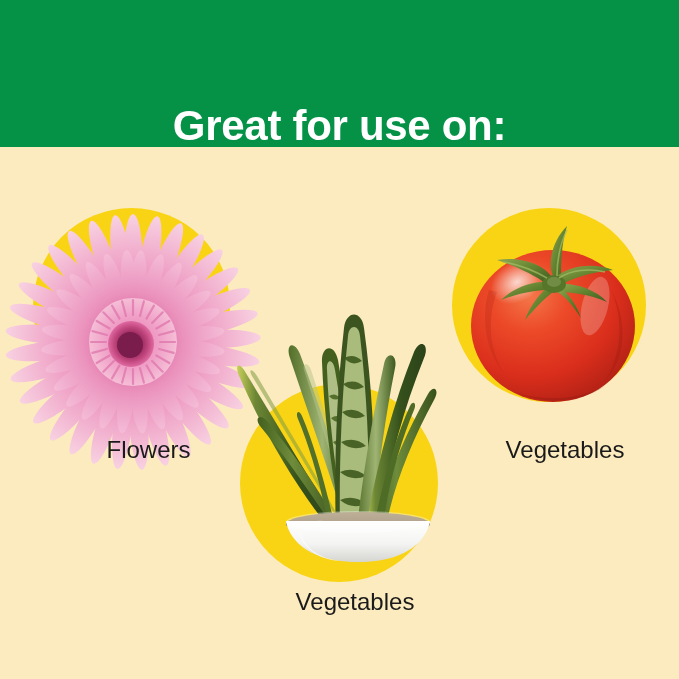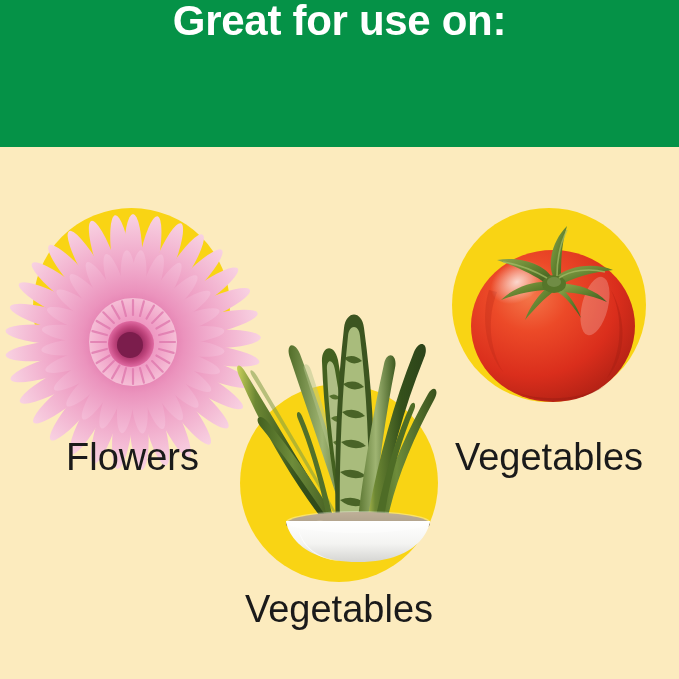--- a/index.html
+++ b/index.html
@@ -22,21 +22,21 @@
 
   
   #header-band {
     position: absolute;
     left: 0;
     top: 0;
     width: 679px;
     height: 147px;
     background: #059247;
     display: flex;
-    align-items: flex-start;
+    align-items: flex-end;
     justify-content: center;
   }
   #header-title {
     color: #FFFFFF;
     font-size: 42px;
     font-weight: bold;
     letter-spacing: -0.3px;
     line-height: 1;
     white-space: nowrap;
     font-family: "Liberation Sans", sans-serif;
@@ -52,25 +52,26 @@
     background: #F9D414;
   }
   .art {
     position: absolute;
     pointer-events: none;
   }
   .caption {
     position: absolute;
     text-align: center;
     color: #1A1A1A;
-    font-size: 38px;
+    font-size: 24px;
     font-weight: normal;
     line-height: 1;
     white-space: nowrap;
     font-family: "Liberation Sans", sans-serif;
+    margin-left: 16px;
   }
 
   
   #flowers-badge  { left: 33px;  top: 208px; width: 197px; height: 197px; }
   #flowers-art    { left: 18px;  top: 222px; width: 230px; height: 220px; }
   #flowers-caption{ left: 0px;   top: 438px; width: 265px; }
 
   
   #house-badge    { left: 240px; top: 384px; width: 198px; height: 198px; }
   #house-art      { left: 228px; top: 266px; width: 222px; height: 296px; }

